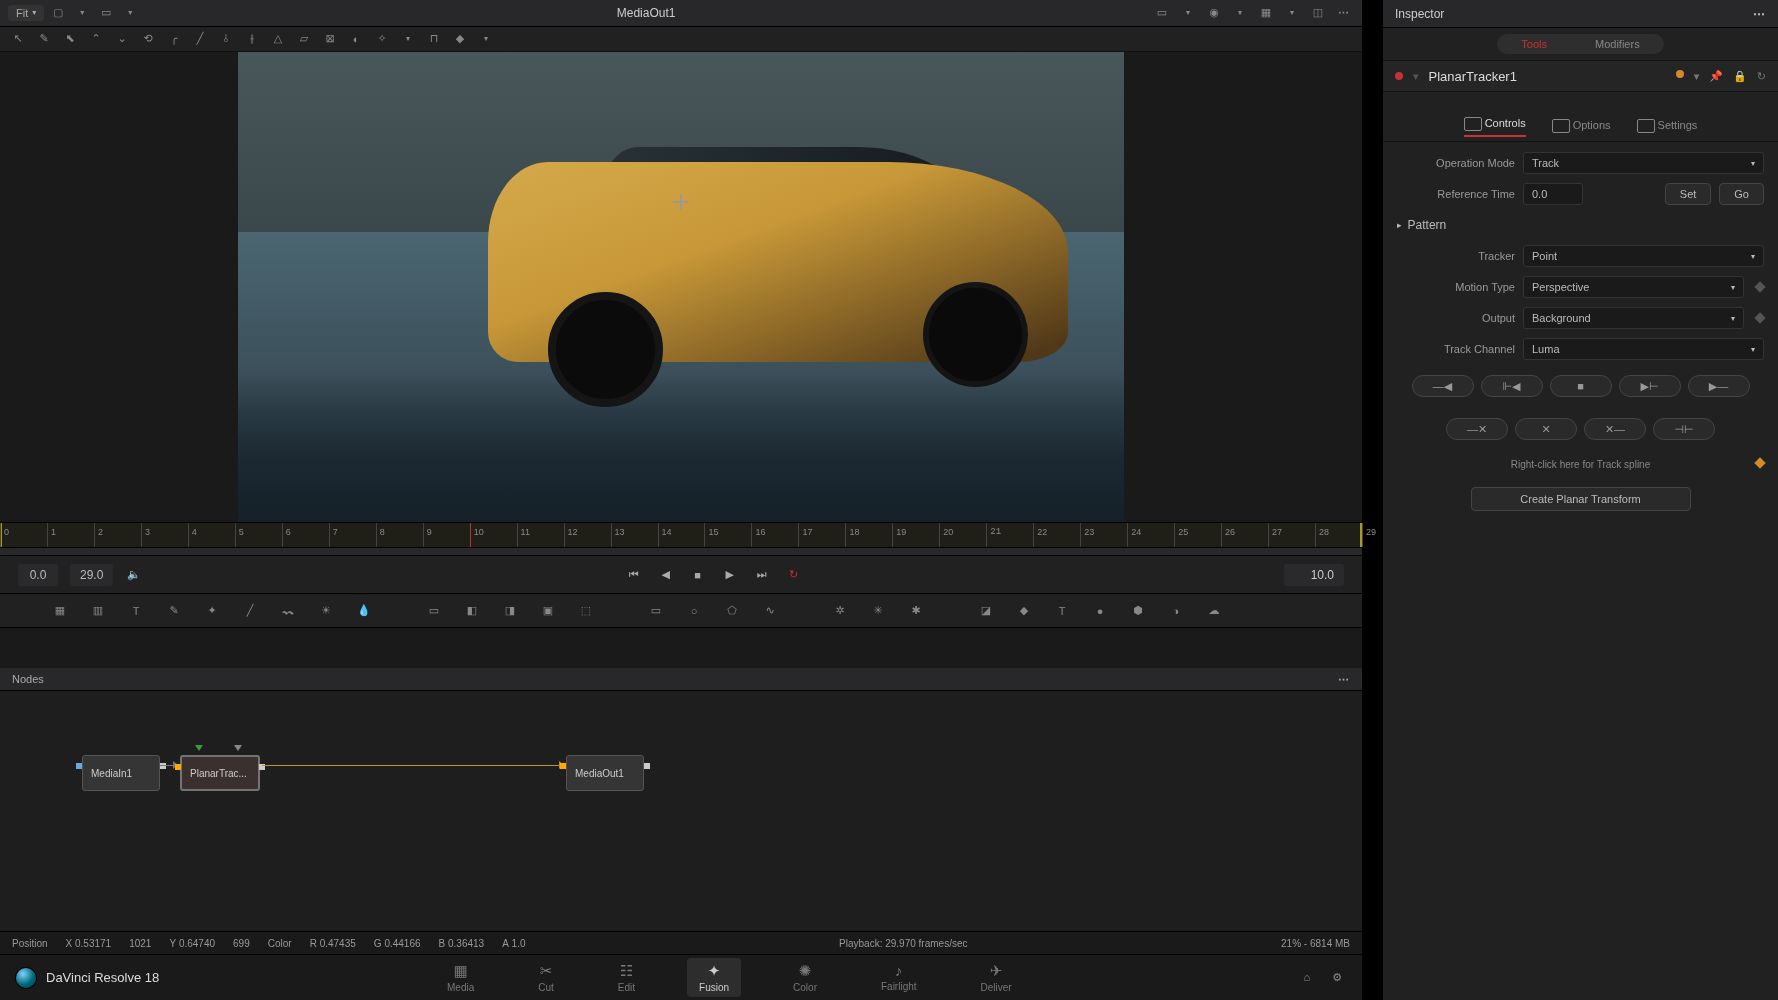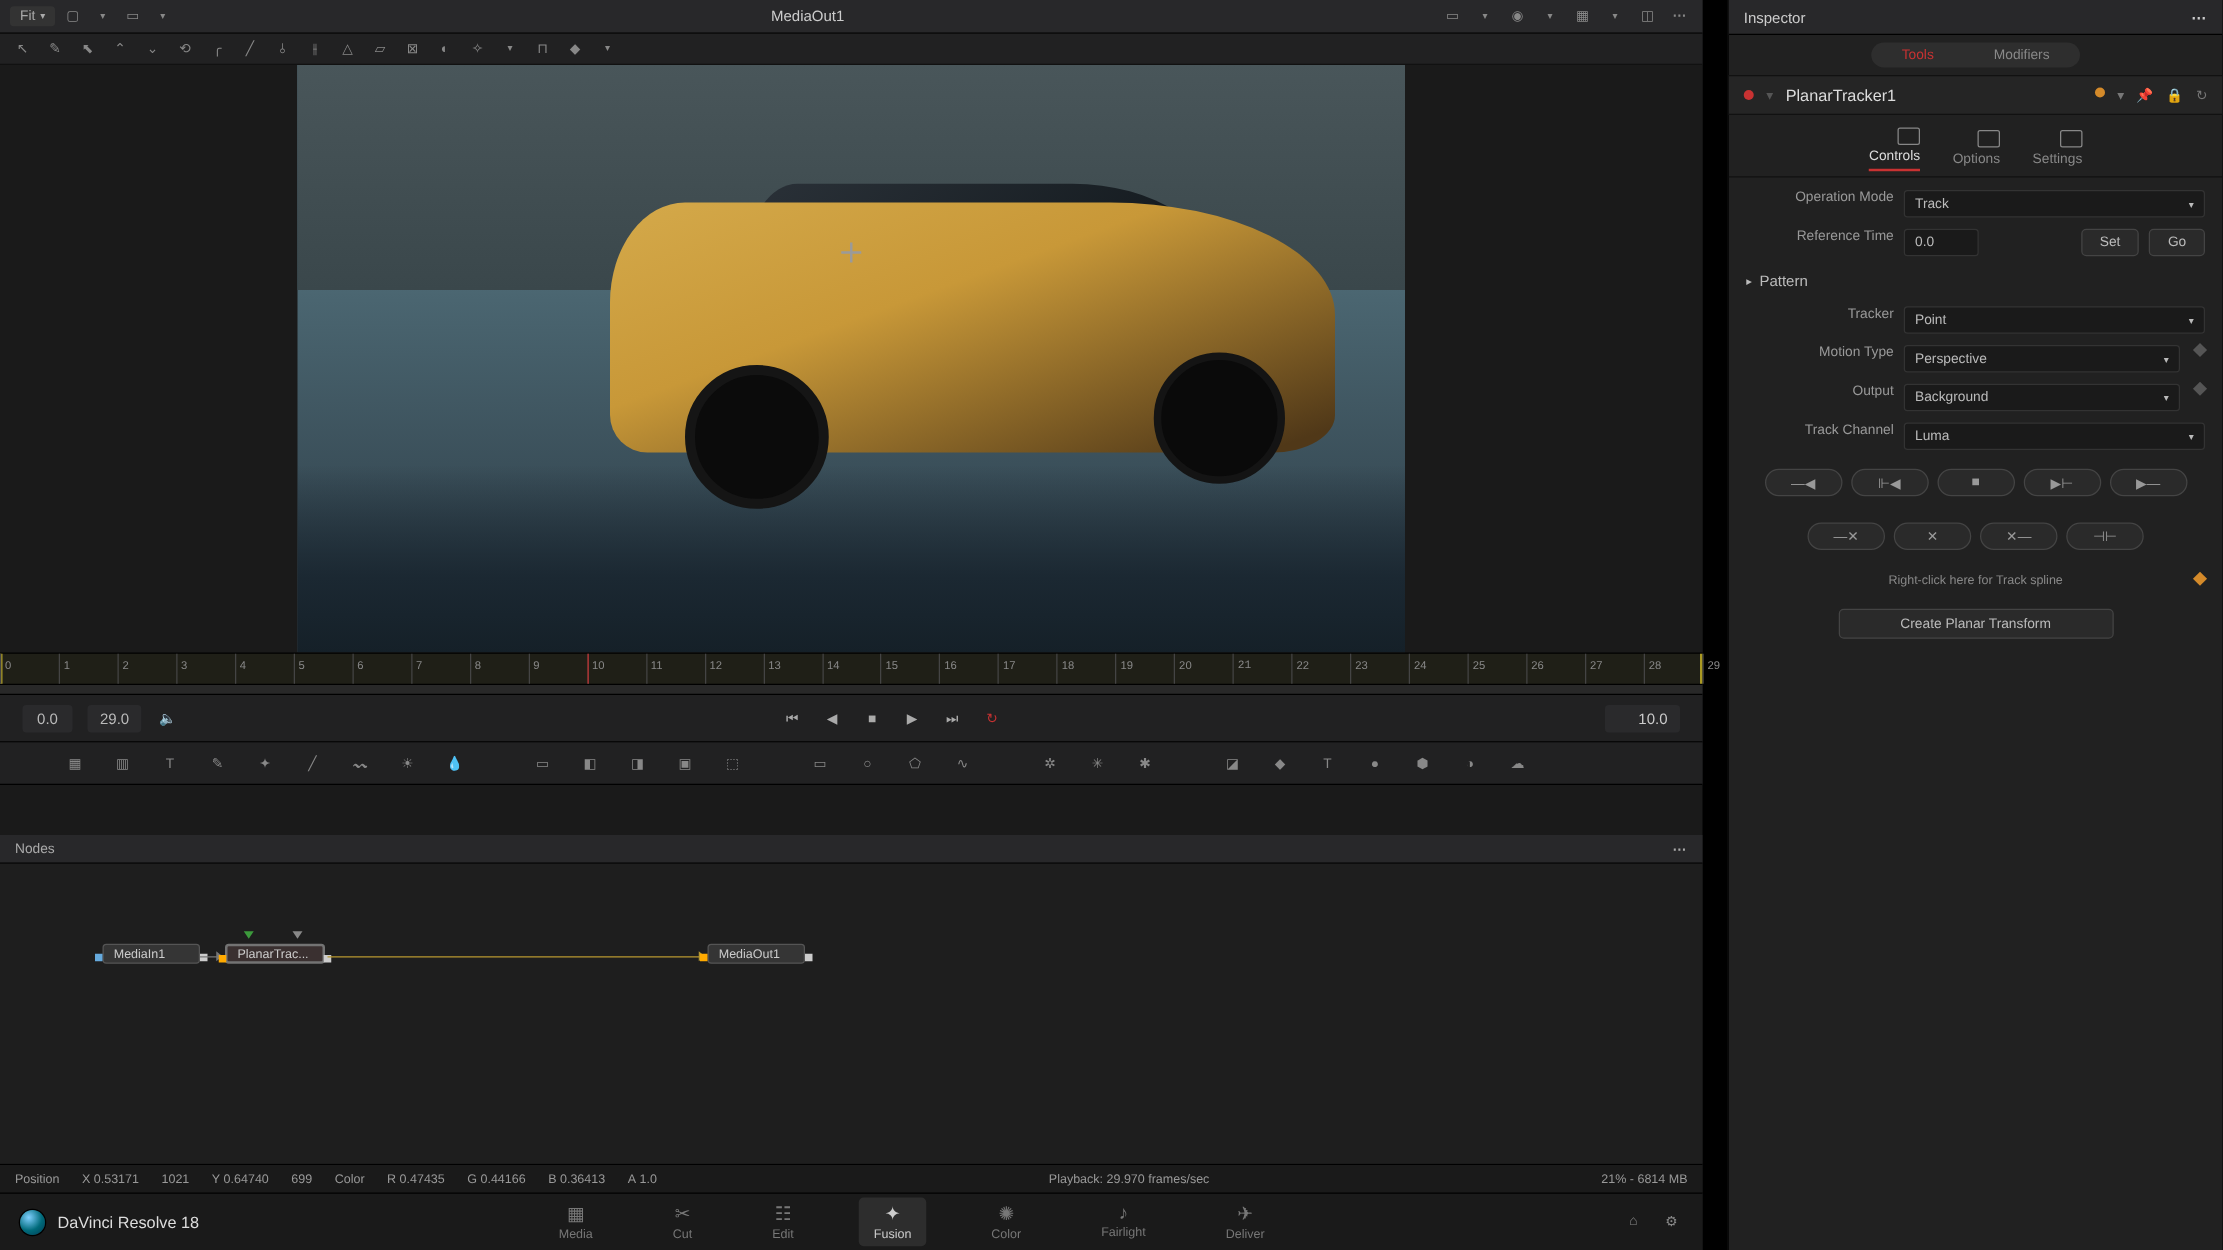--- a/index.html
+++ b/index.html
@@ -55,21 +55,21 @@
 
 
 .tool-shelf{height:36px;background:#212122;display:flex;align-items:center;padding:0 18px;gap:18px;border-bottom:1px solid #000;}
 .shelf-icon{width:20px;height:20px;color:#888;cursor:pointer;display:flex;align-items:center;justify-content:center;}
 .shelf-gap{width:14px;}
 
 
 .nodes-header{height:24px;background:#28282a;display:flex;align-items:center;padding:0 12px;color:#aaa;font-size:11px;border-bottom:1px solid #000;margin-top:40px;}
 .nodes-header .spacer{flex:1;}
 .nodes-area{flex:1;background:#1e1e1e;position:relative;min-height:240px;}
-.node{position:absolute;height:16px;background:#353535;border:1px solid #555;border-radius:3px;display:flex;align-items:center;padding:0 8px;font-size:10px;color:#ccc;}
+.node{position:absolute;height:36px;background:#353535;border:1px solid #555;border-radius:3px;display:flex;align-items:center;padding:0 8px;font-size:10px;color:#ccc;}
 .node.selected{border:2px solid #737373;background:#3a3030;}
 .node-port{width:6px;height:6px;background:#888;position:absolute;}
 .node-port.in{left:-7px;top:7px;background:#fa0;}
 .node-port.out{right:-7px;top:7px;background:#ccc;}
 .mediain .node-port.in{background:#6ad;}
 .wire{position:absolute;height:1px;background:#b89830;}
 .wire.gray{background:#777;}
 .arrowhead{position:absolute;width:0;height:0;border-left:5px solid #b89830;border-top:4px solid transparent;border-bottom:4px solid transparent;}
 .arrowhead.gray{border-left-color:#777;}
 .tri-marker{position:absolute;width:0;height:0;border-left:4px solid transparent;border-right:4px solid transparent;border-top:6px solid #888;}
@@ -95,25 +95,25 @@
 .insp-tabs-pill{height:32px;display:flex;justify-content:center;align-items:flex-start;padding:6px 0;}
 .pill{background:#2e2e2e;border-radius:12px;display:flex;overflow:hidden;}
 .pill-item{padding:4px 24px;font-size:11px;color:#888;cursor:pointer;}
 .pill-item.active{color:#c83232;}
 .node-title-row{height:32px;display:flex;align-items:center;padding:0 12px;gap:10px;border-bottom:1px solid #111;border-top:1px solid #111;background:#252525;}
 .red-dot{width:8px;height:8px;border-radius:50%;background:#c83232;}
 .node-title{color:#ddd;font-size:13px;flex:1;}
 .node-title-icons{display:flex;gap:10px;color:#777;}
 .orange-key{width:8px;height:8px;background:#d48a2a;border-radius:50%;}
 .sub-tabs{height:50px;display:flex;justify-content:center;gap:26px;align-items:flex-end;padding-bottom:4px;border-bottom:1px solid #111;}
-.sub-tab{display:flex;flex-direction:column;align-items:flex-end;gap:3px;color:#888;font-size:11px;cursor:pointer;padding-bottom:4px;}
+.sub-tab{display:flex;flex-direction:row;align-items:flex-start;gap:3px;color:#888;font-size:11px;cursor:pointer;padding-bottom:4px;}
 .sub-tab.active{color:#ddd;border-bottom:2px solid #c83232;}
 .sub-tab .si{width:18px;height:14px;border:1px solid #888;border-radius:2px;}
 .insp-body{padding:10px 14px;display:flex;flex-direction:column;gap:9px;}
-.prop-row{display:flex;align-items:flex-start;gap:8px;}
+.prop-row{display:flex;align-items:center;gap:8px;}
 .prop-label{width:118px;text-align:right;color:#999;font-size:11px;}
 .prop-dd{flex:1;background:#1a1a1a;border:1px solid #333;border-radius:3px;padding:4px 8px;color:#bbb;font-size:11px;display:flex;justify-content:space-between;align-items:center;}
 .prop-input{width:60px;background:#1a1a1a;border:1px solid #333;border-radius:3px;padding:4px 8px;color:#bbb;font-size:11px;}
 .btn-sm{background:#2a2a2a;border:1px solid #444;border-radius:4px;padding:4px 14px;color:#bbb;font-size:11px;cursor:pointer;}
 .key-diamond{width:8px;height:8px;background:#555;transform:rotate(45deg);margin-left:4px;}
 .key-diamond.orange{background:#d48a2a;}
 .section-hdr{display:flex;align-items:center;gap:6px;color:#bbb;font-size:12px;padding:4px 0;cursor:pointer;}
 .section-hdr .arr{font-size:9px;}
 .track-btns{display:flex;gap:7px;justify-content:center;padding:6px 0;}
 .tbtn{width:62px;height:22px;background:#2a2a2a;border:1px solid #444;border-radius:11px;display:flex;align-items:center;justify-content:center;color:#999;cursor:pointer;font-size:11px;}

